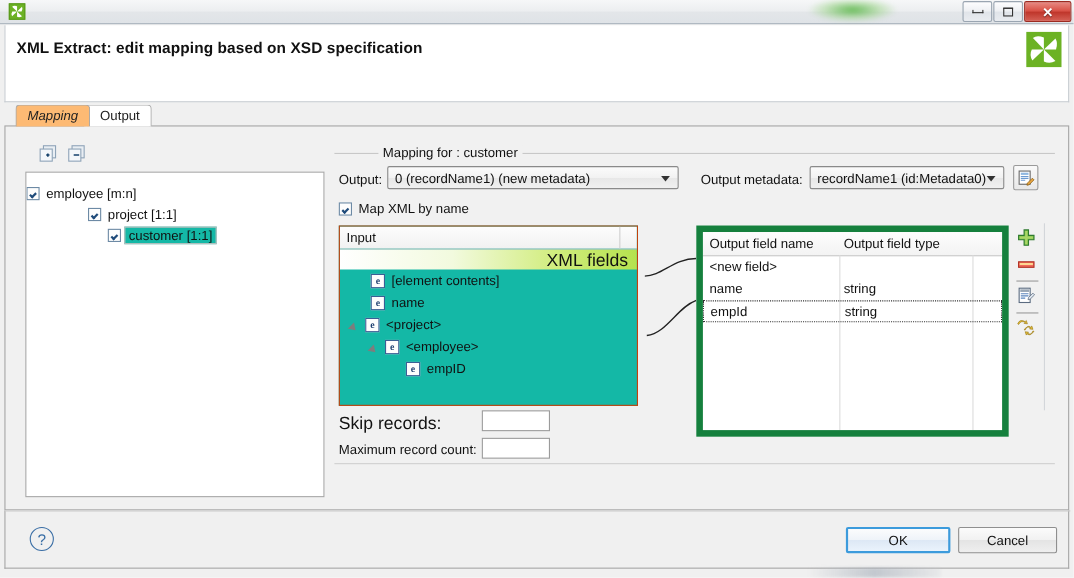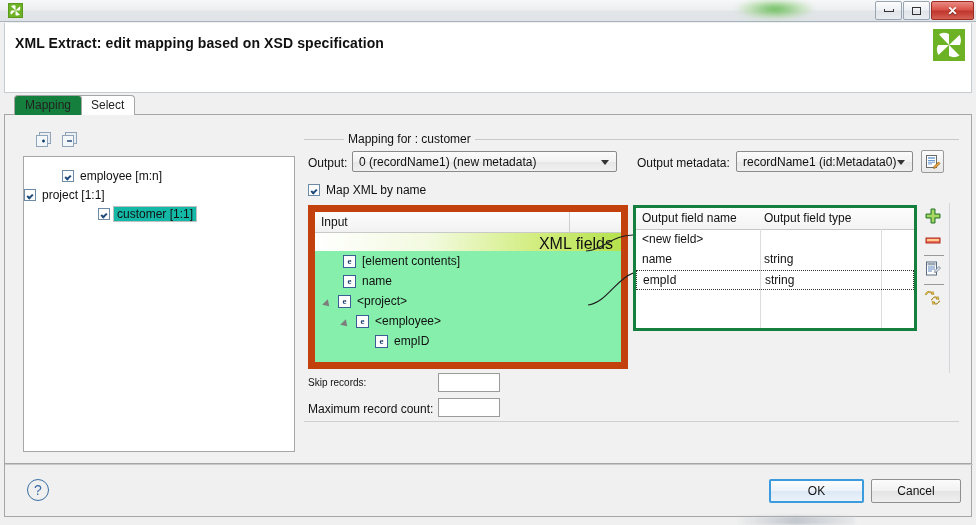--- a/index.html
+++ b/index.html
@@ -70,24 +70,25 @@
     position:absolute;left:4px;top:95px;width:968px;height:20px;
   }
   .tab{
     position:absolute;top:0;height:20px;
     font-size:12px;color:#222;
     padding:2px 10px 0 10px;
     box-sizing:border-box;
   }
   .tab-mapping{
     left:10px;
-    background:#15803d;
+    background:#fdba74;
     border:1px solid #a6a6a6;border-bottom:none;
     border-radius:4px 4px 0 0;
     z-index:3;
+    font-style:italic;
   }
   .tab-source{
     left:72px;
     background:#ffffff;
     border:1px solid #a6a6a6;border-bottom:none;
     border-radius:4px 4px 0 0;
     z-index:2;
     padding-left:14px;
   }
 
@@ -160,22 +161,22 @@
   .meta-editbtn{
     position:absolute;left:617px;top:25px;width:23px;height:23px;
     background:linear-gradient(to bottom,#fafafa,#e8e8e8);
     border:1px solid #9a9a9a;border-radius:2px;box-sizing:border-box;
     display:flex;align-items:center;justify-content:center;
   }
   .mapby{position:absolute;left:4px;top:58px;display:flex;align-items:center;font-size:12px;color:#111;}
 
   
   .inputbox{
-    position:absolute;left:4px;top:80px;width:320px;height:164px;
-    background:#86efac;border:7px solid #c2410c;box-sizing:border-box;overflow:hidden;
+    position:absolute;left:4px;top:80px;width:272px;height:164px;
+    background:#14b8a6;border:1px solid #c2410c;box-sizing:border-box;overflow:hidden;
   }
   .in-head{
     height:20px;background:linear-gradient(to bottom,#fdfdfd,#f1f1f1);
     border-bottom:1px solid #c9c9c9;position:relative;
   }
   .in-head .h1{position:absolute;left:6px;top:3px;font-size:12px;color:#111;}
   .in-head .divider{position:absolute;left:254px;top:0;bottom:0;width:1px;background:#cfcfcf;}
   .xmlfields-row{
     height:18px;position:relative;
     background:linear-gradient(to right,#ffffff 0%,#f2fade 38%,#d2ed7f 72%,#b5e24e 100%);
@@ -191,22 +192,22 @@
   .twisty{
     width:9px;height:9px;flex:none;margin-right:4px;position:relative;
   }
   .twisty:after{
     content:"";position:absolute;left:0;top:1px;
     border-left:6px solid #7d7d7d;border-top:4px solid transparent;border-bottom:4px solid transparent;
     transform:rotate(45deg);transform-origin:0 50%;
   }
 
   .outbox{
-    position:absolute;left:329px;top:80px;width:284px;height:126px;
-    background:#fff;border:3px solid #15803d;box-sizing:border-box;overflow:hidden;
+    position:absolute;left:329px;top:80px;width:284px;height:192px;
+    background:#fff;border:6px solid #15803d;box-sizing:border-box;overflow:hidden;
   }
   .out-head{
     height:21px;background:linear-gradient(to bottom,#fdfdfd,#f3f3f3);
     border-bottom:1px solid #c6c6c6;position:relative;
   }
   .out-head .hc{position:absolute;top:3px;font-size:12px;color:#111;}
   .vline{position:absolute;top:21px;bottom:0;width:1px;background:#dcdcdc;}
   .orow{height:20px;position:relative;font-size:12px;color:#111;box-sizing:border-box;}
   .orow .c1{position:absolute;left:6px;top:2px;}
   .orow .c2{position:absolute;left:128px;top:2px;}
@@ -214,21 +215,21 @@
 
   .connectors{position:absolute;left:282px;top:80px;width:47px;height:164px;}
 
   
   .sidebar-icons{position:absolute;left:617px;top:82px;width:26px;height:120px;}
   .sideicon{width:20px;height:20px;margin:0 auto 4px auto;position:relative;}
   .sidesep{width:20px;height:1px;background:#9a9a9a;margin:3px auto 4px auto;}
   .sidebar-vline{position:absolute;left:645px;top:78px;width:1px;height:170px;background:#d3d6da;}
 
   
-  .skiprow{position:absolute;left:4px;top:252px;font-size:10px;color:#111;}
+  .skiprow{position:absolute;left:4px;top:252px;font-size:16px;color:#111;}
   .maxrow{position:absolute;left:4px;top:277px;font-size:12px;color:#111;}
   .tinput{
     position:absolute;width:62px;height:19px;background:#fff;
     border:1px solid #9b9b9b;box-sizing:border-box;
   }
 
   .bottomline{position:absolute;left:299px;top:307px;width:655px;height:1px;background:#d0d0d0;}
 
   
   .footer{
@@ -300,21 +301,21 @@
         <path d="M16 16 L6 5.5 Q9.5 2.5 16 5 Z" fill="#fff"></path>
         <path d="M16 16 L26.5 6 Q29 10 27 16 Z" fill="#fff"></path>
         <path d="M16 16 L26.5 26.5 Q21.5 29.5 16 27 Z" fill="#fff"></path>
         <path d="M16 16 L5.5 26 Q2.5 21 5 16 Z" fill="#fff"></path>
       </svg>
     </div>
   </div>
 
   <div class="tabstrip">
     <div class="tab tab-source">
-      <span>Select</span>
+      <span>Output</span>
     </div>
     <div class="tab tab-mapping">
       <span>Mapping</span>
     </div>
   </div>
 
   <div class="tabbody">
 
     <div class="leftpanel">
       <div class="tree-toolbar">
@@ -329,25 +330,25 @@
           <svg width="17" height="17" viewBox="0 0 17 17">
             <rect x="4.5" y="1.5" width="11" height="11" fill="#e9eef3" stroke="#8fa4b8"></rect>
             <rect x="1.5" y="4.5" width="11" height="11" fill="#f4f7fa" stroke="#8fa4b8"></rect>
             <path d="M6 10 h5" stroke="#15416b" stroke-width="1.4"></path>
           </svg>
         </div>
       </div>
       <div class="selroot-label">Select root:</div>
 
       <div class="treebox">
-        <div class="tnode" style="padding-left:38px;margin-top:9px;">
+        <div class="tnode" style="margin-top:9px;">
           <span class="cbx"></span>
           <span class="tlabel">employee [m:n]</span>
         </div>
-        <div class="tnode" style="">
+        <div class="tnode" style="padding-left:56px;">
           <span class="cbx"></span>
           <span class="tlabel">project [1:1]</span>
         </div>
         <div class="tnode sel" style="padding-left:74px;">
           <span class="cbx"></span>
           <span class="tlabel">customer [1:1]</span>
         </div>
       </div>
     </div>
 

